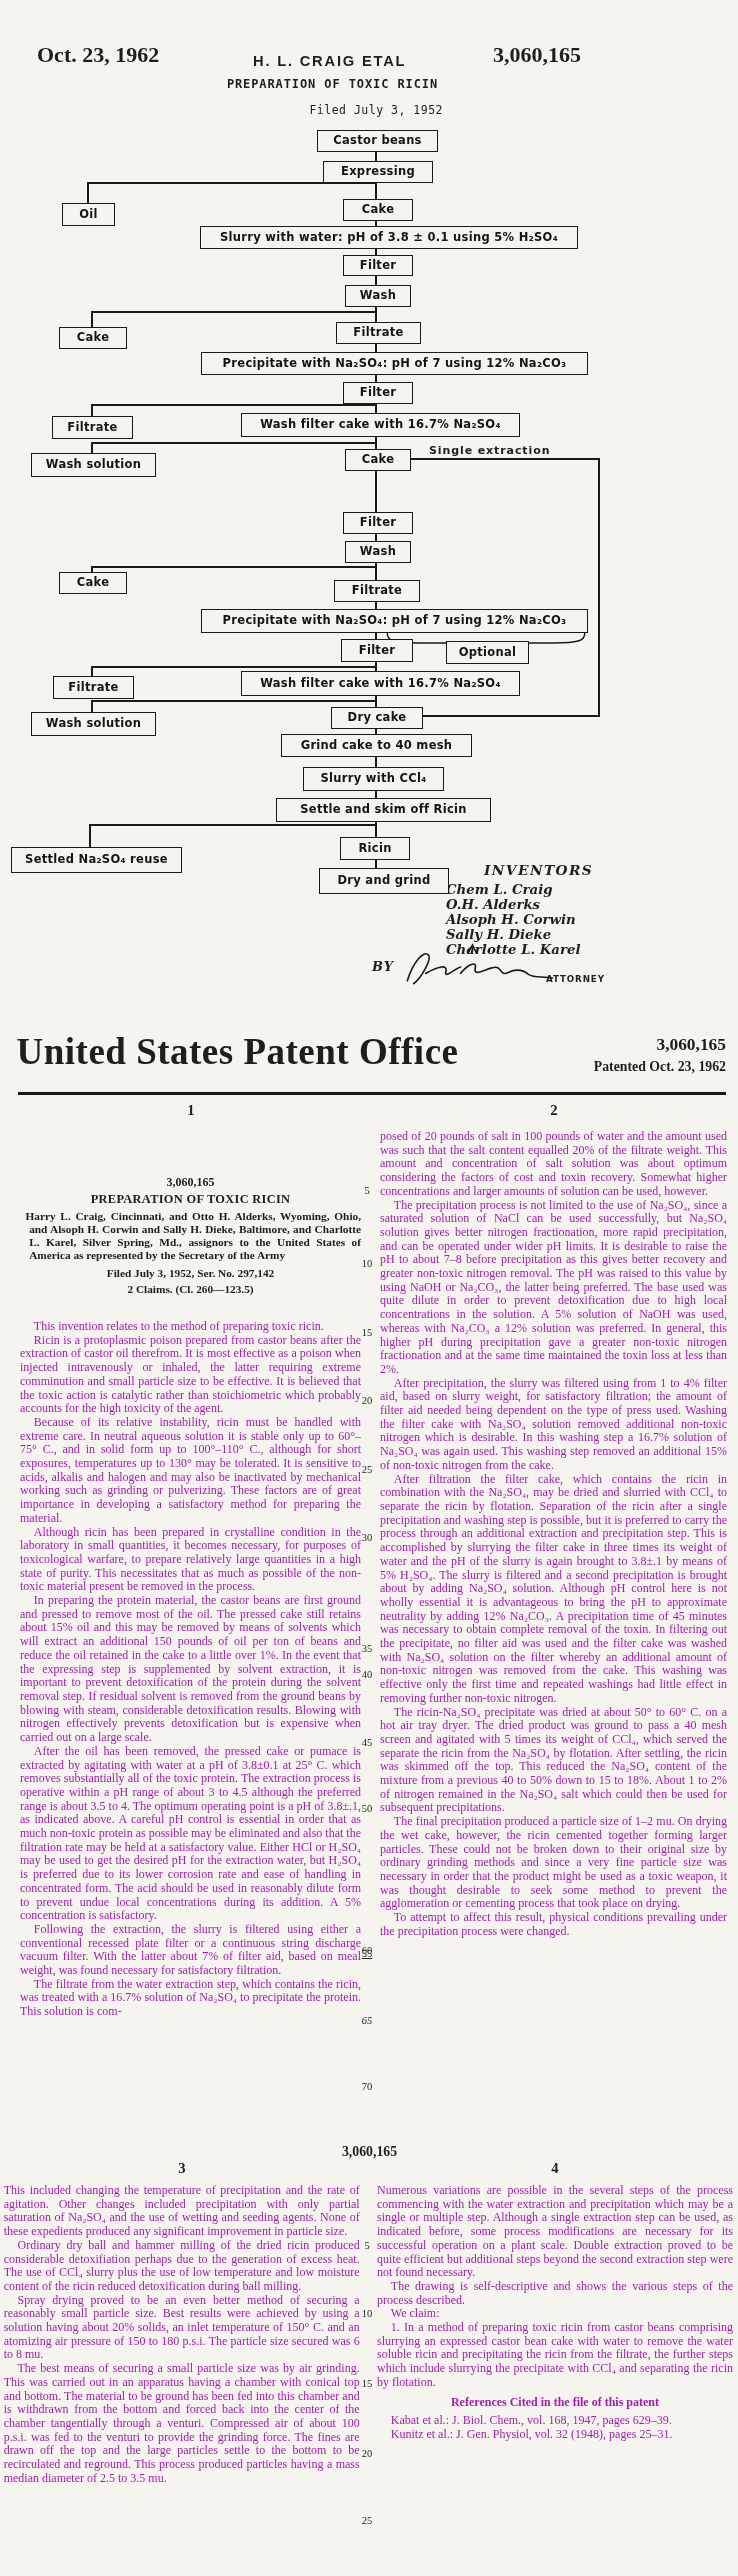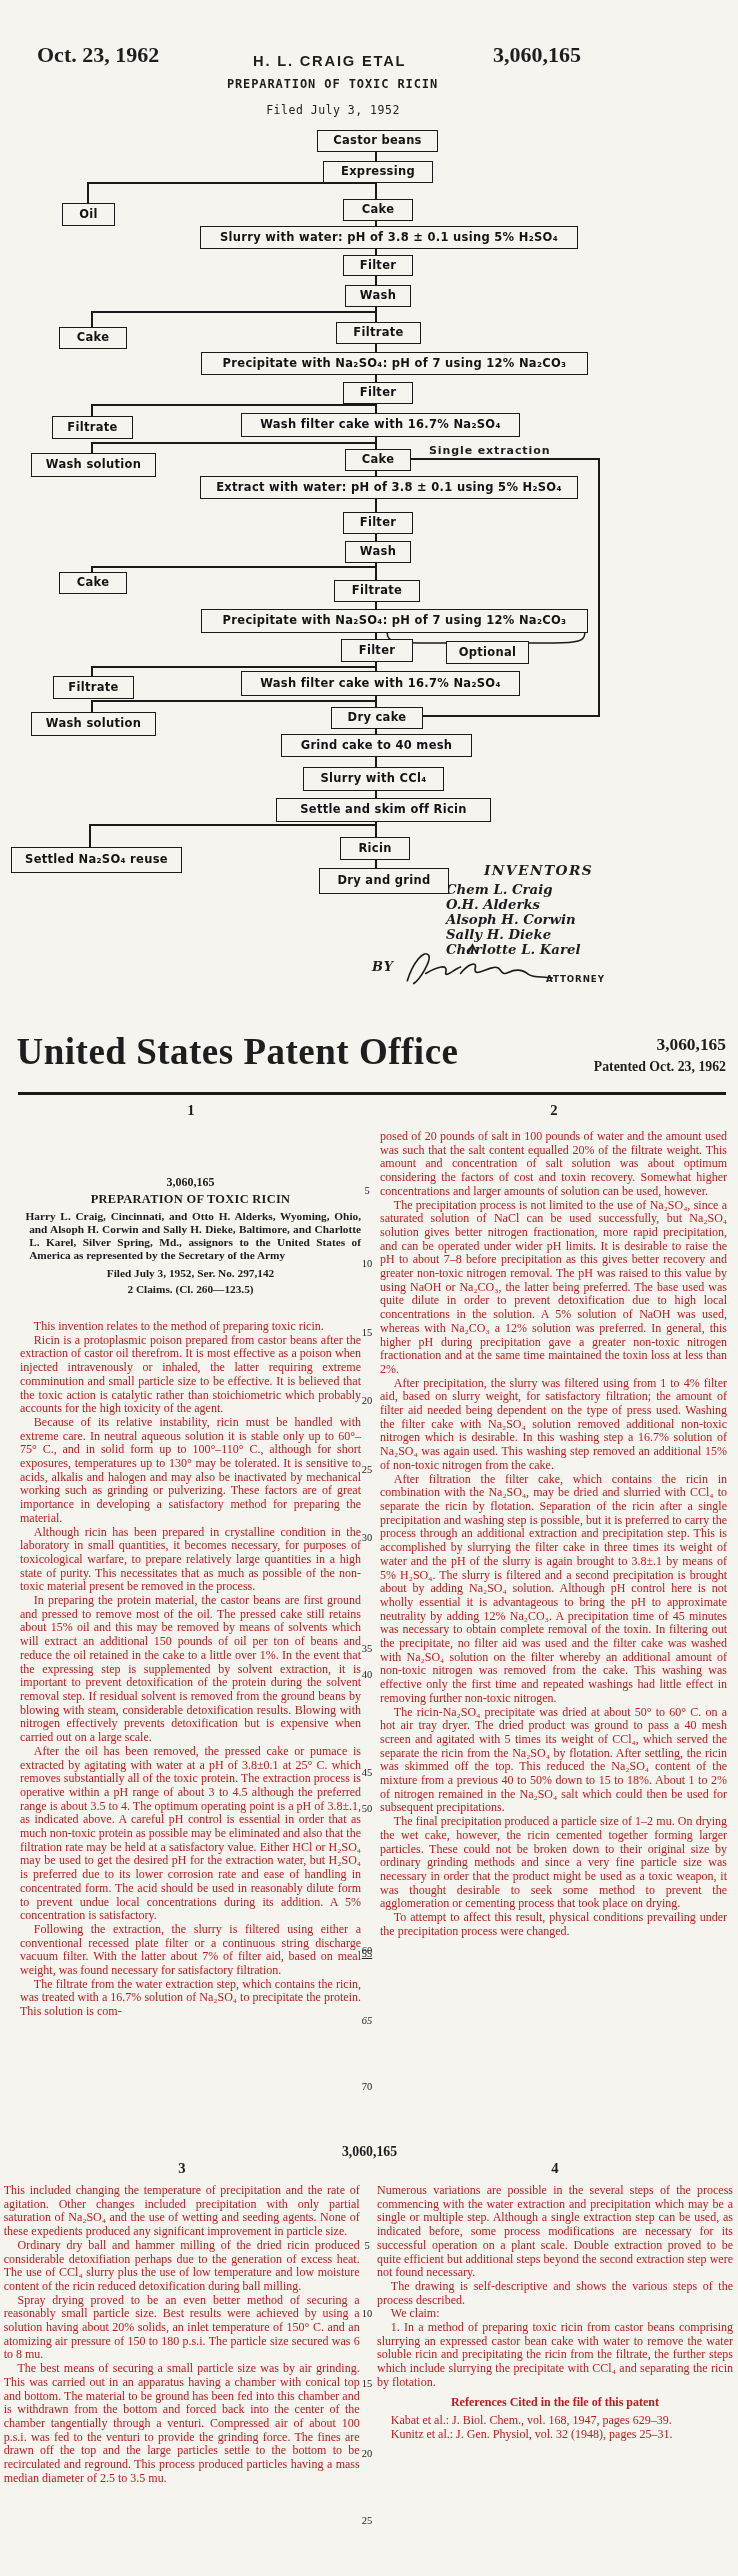--- a/index.html
+++ b/index.html
@@ -4,21 +4,21 @@
 <style>
   html,body{margin:0;padding:0;background:#e8e7e3;}
   .page{position:relative;width:739px;height:2576px;background:#f5f4ef;overflow:hidden;
         font-family:"Liberation Serif","DejaVu Serif",serif;color:#1e1e1e;}
   
   .hdr-date{position:absolute;left:37px;top:42px;font:700 22px "Liberation Serif","DejaVu Serif",serif;}
   .hdr-author{position:absolute;left:253px;top:53px;font:700 14.7px "Liberation Sans","DejaVu Sans",sans-serif;letter-spacing:1.8px;text-align:center;}
   .hdr-num{position:absolute;left:493px;top:42px;font:700 22px "Liberation Serif","DejaVu Serif",serif;}
   .hdr-title{position:absolute;left:186px;top:77px;width:293px;text-align:center;
              font:700 12px "DejaVu Sans Mono",monospace;letter-spacing:0.9px;}
-  .hdr-filed{position:absolute;left:223px;top:103px;width:220px;text-align:center;
+  .hdr-filed{position:absolute;left:223px;top:103px;width:220px;text-align:right;
              font:400 11.5px "DejaVu Sans Mono",monospace;letter-spacing:0.5px;}
   .fb{position:absolute;display:flex;align-items:center;justify-content:center;
       border:1.8px solid #1a1a1a;background:#f5f4ef;z-index:2;
       font:700 11.5px/1 "DejaVu Sans",sans-serif;color:#141414;white-space:nowrap;letter-spacing:0.3px;}
   .ln{position:absolute;background:#1a1a1a;z-index:1;}
   .se-label{position:absolute;left:429px;top:444px;font:700 11px "DejaVu Sans",sans-serif;
             letter-spacing:0.9px;z-index:2;}
   .inv-head{position:absolute;left:484px;top:862px;font:italic 700 13.8px "DejaVu Serif",serif;letter-spacing:1.4px;}
   .inv-list{position:absolute;left:446px;top:882px;font:italic 700 13.3px/15px "DejaVu Serif",serif;}
   .inv-list span{display:block;}
@@ -28,21 +28,21 @@
   .office{position:absolute;left:16.5px;top:1030px;font:700 37px "Liberation Serif","DejaVu Serif",serif;
           letter-spacing:0.5px;white-space:nowrap;}
   .m-num{position:absolute;left:550px;top:1034px;width:176px;text-align:right;
          font:700 17.4px "Liberation Serif","DejaVu Serif",serif;}
   .m-patented{position:absolute;left:477px;top:1059px;width:249px;text-align:right;
          font:700 13.8px "Liberation Serif","DejaVu Serif",serif;}
   .rule{position:absolute;left:18.3px;top:1092px;width:708px;height:2.8px;background:#1a1a1a;}
   .colnum{position:absolute;width:24px;text-align:center;font:700 14.7px "Liberation Serif","DejaVu Serif",serif;}
   
   .col{position:absolute;font:400 12px/13.7px "Liberation Serif","DejaVu Serif",serif;
-       color:#b91c1c;text-align:justify;overflow:hidden;}
+       color:#a21caf;text-align:justify;overflow:hidden;}
   .col p{margin:0;text-indent:13.8px;}
   .col p.ni{text-indent:0;}
   .headblock{position:absolute;left:20px;top:1176px;width:341px;
              font:700 11.3px/13px "Liberation Serif","DejaVu Serif",serif;color:#1d1d1d;}
   .headblock .hnum{text-align:center;font-size:12px;}
   .headblock .htitle{text-align:center;font-size:12.4px;margin-top:3.7px;letter-spacing:0.3px;}
   .headblock .hby{margin-top:4.6px;text-align:justify;padding-left:9.2px;text-indent:-3.7px;}
   .headblock .hfiled{text-align:center;margin-top:4.6px;}
   .headblock .hclaims{text-align:center;margin-top:2.8px;}
   .gut{position:absolute;left:357px;width:20px;text-align:center;
@@ -97,21 +97,20 @@
   <div class="fb" style="left:345px;top:285px;width:64px;height:20px;">Wash</div>
   <div class="fb" style="left:59px;top:327px;width:66px;height:20px;">Cake</div>
   <div class="fb" style="left:336px;top:322px;width:83px;height:20px;">Filtrate</div>
   <div class="fb" style="left:201px;top:352px;width:385px;height:21px;">Precipitate with Na₂SO₄: pH of 7 using 12% Na₂CO₃</div>
   <div class="fb" style="left:343px;top:382px;width:68px;height:20px;">Filter</div>
   <div class="fb" style="left:52px;top:416px;width:79px;height:21px;">Filtrate</div>
   <div class="fb" style="left:241px;top:413px;width:277px;height:22px;">Wash filter cake with 16.7% Na₂SO₄</div>
   <div class="fb" style="left:31px;top:453px;width:123px;height:22px;">Wash solution</div>
   <div class="fb" style="left:345px;top:449px;width:64px;height:20px;">Cake</div>
   <div class="se-label">Single extraction</div>
-  <div class="fb" style="left:200px;top:476px;width:376px;height:21px;">Extract with water: pH of 3.8 ± 0.1 using 5% H₂SO₄</div>
   <div class="fb" style="left:343px;top:512px;width:68px;height:20px;">Filter</div>
   <div class="fb" style="left:345px;top:541px;width:64px;height:20px;">Wash</div>
   <div class="fb" style="left:59px;top:572px;width:66px;height:20px;">Cake</div>
   <div class="fb" style="left:334px;top:580px;width:84px;height:20px;">Filtrate</div>
   <div class="fb" style="left:201px;top:609px;width:385px;height:22px;">Precipitate with Na₂SO₄: pH of 7 using 12% Na₂CO₃</div>
   <div class="fb" style="left:341px;top:639px;width:70px;height:21px;">Filter</div>
   <div class="fb" style="left:446px;top:641px;width:81px;height:21px;">Optional</div>
   <div class="fb" style="left:53px;top:676px;width:79px;height:21px;">Filtrate</div>
   <div class="fb" style="left:241px;top:671px;width:277px;height:23px;">Wash filter cake with 16.7% Na₂SO₄</div>
   <div class="fb" style="left:31px;top:712px;width:123px;height:22px;">Wash solution</div>
@@ -154,21 +153,21 @@
   </div>
 
   <span class="gut" style="top:1185px;">5</span>
   <span class="gut" style="top:1258px;">10</span>
   <span class="gut" style="top:1327px;">15</span>
   <span class="gut" style="top:1395px;">20</span>
   <span class="gut" style="top:1464px;">25</span>
   <span class="gut" style="top:1532px;">30</span>
   <span class="gut" style="top:1643px;">35</span>
   <span class="gut" style="top:1669px;">40</span>
-  <span class="gut" style="top:1737px;margin-top:30px;">45</span>
+  <span class="gut" style="top:1737px;">45</span>
   <span class="gut" style="top:1803px;">50</span>
   <span class="gut" style="top:1948px;text-decoration:underline;">55</span>
   <span class="gut" style="top:1945px;">60</span>
   <span class="gut" style="top:2015px;font-style:italic;">65</span>
   <span class="gut" style="top:2081px;">70</span>
 
   <div class="col" style="left:20px;top:1320px;width:341px;height:788px;">
     <p>This invention relates to the method of preparing toxic ricin.</p>
     <p>Ricin is a protoplasmic poison prepared from castor beans after the extraction of castor oil therefrom.  It is most effective as a poison when injected intravenously or inhaled, the latter requiring extreme comminution and small particle size to be effective.  It is believed that the toxic action is catalytic rather than stoichiometric which probably accounts for the high toxicity of the agent.</p>
     <p>Because of its relative instability, ricin must be handled with extreme care.  In neutral aqueous solution it is stable only up to 60°–75° C., and in solid form up to 100°–110° C., although for short exposures, temperatures up to 130° may be tolerated.  It is sensitive to acids, alkalis and halogen and may also be inactivated by mechanical working such as grinding or pulverizing.  These factors are of great importance in developing a satisfactory method for preparing the material.</p>

